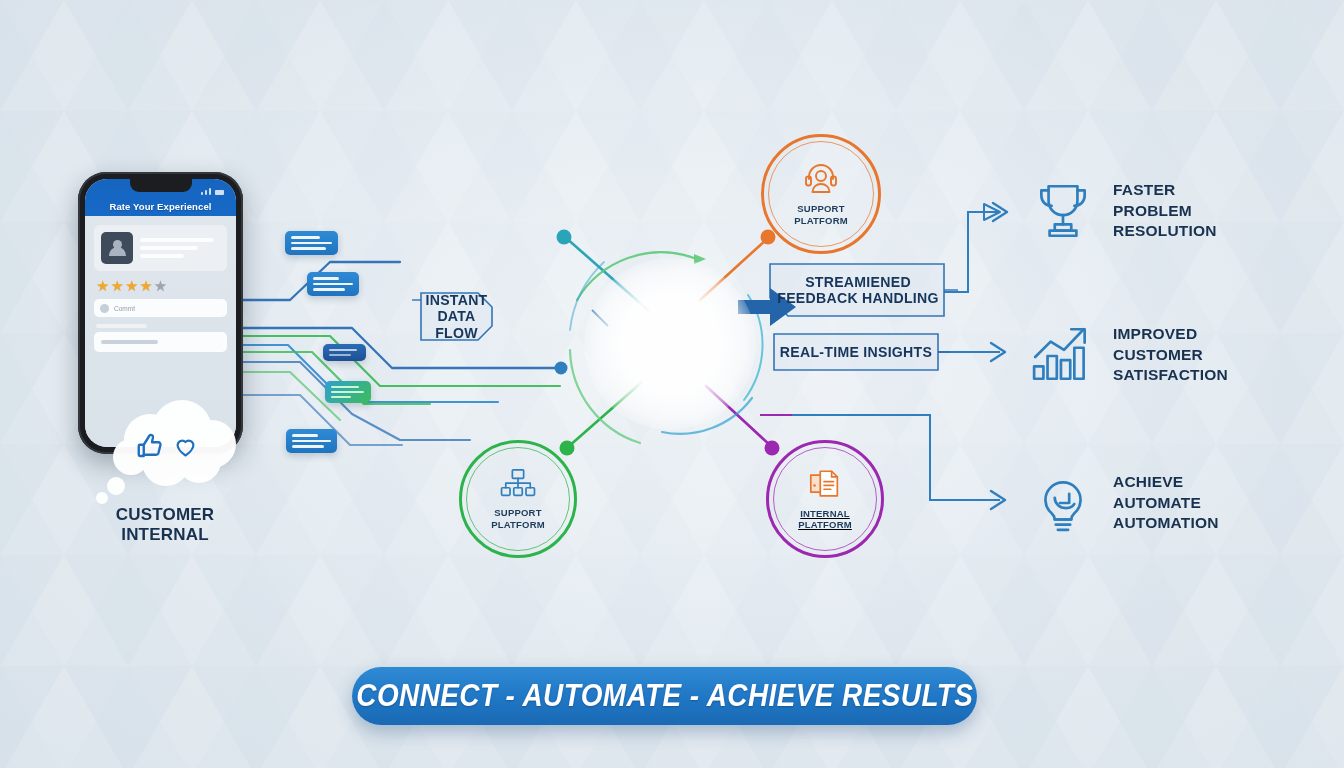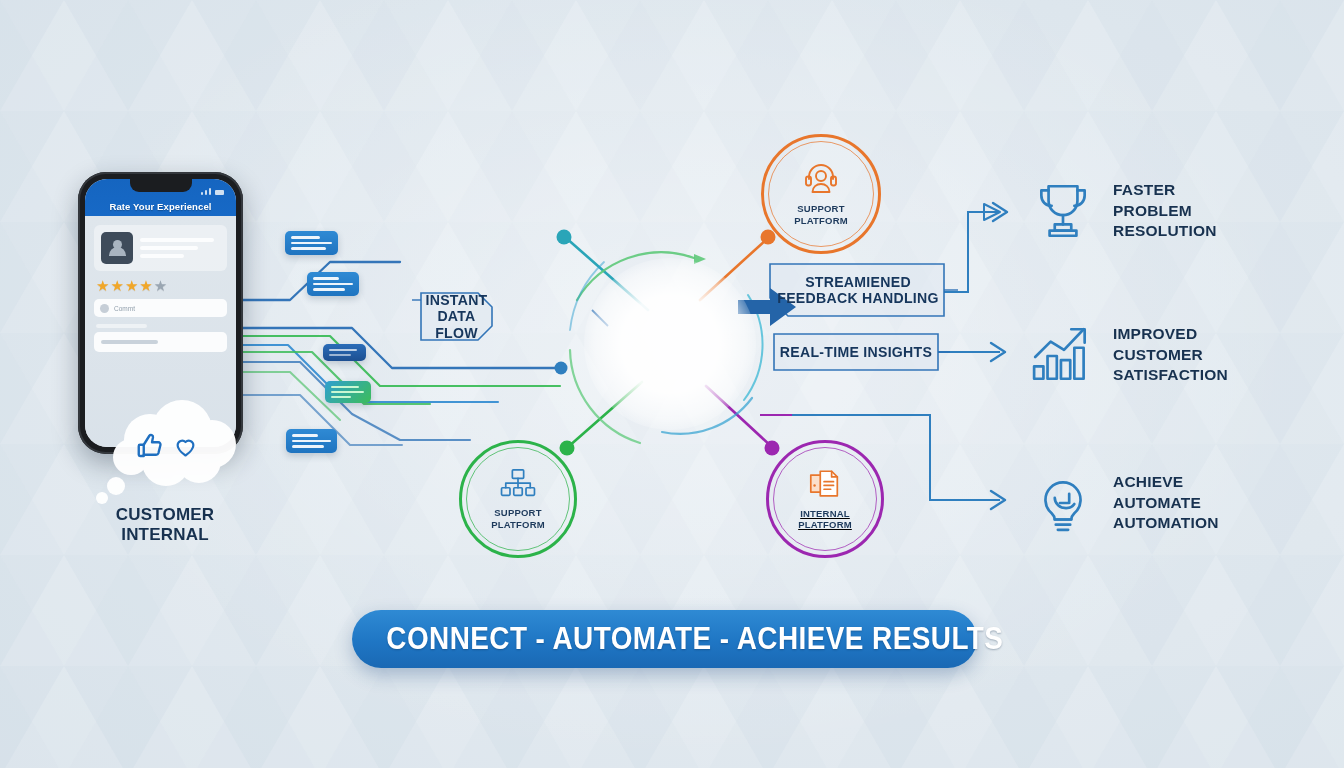--- a/index.html
+++ b/index.html
@@ -99,24 +99,24 @@
   
   .chip{position:absolute;display:flex;align-items:center;justify-content:center;
     color:#16365c;font-weight:bold;letter-spacing:.3px;
     text-align:center;line-height:1.1;transform:scaleX(.94);transform-origin:center;}
 
   
   .outcome{position:absolute;display:flex;align-items:center;gap:17px;}
   .out-txt{color:#17314f;font-weight:bold;font-size:15.5px;line-height:1.33;letter-spacing:.2px;}
 
   
-  .banner{position:absolute;left:352px;top:610px;width:625px;height:58px;border-radius:29px;
+  .banner{position:absolute;left:352px;top:667px;width:625px;height:58px;border-radius:29px;
     background:linear-gradient(180deg,#2f8ad4 0%,#1f76c4 55%,#1a69b4 100%);
     box-shadow:0 7px 18px rgba(25,70,125,.30);
-    display:flex;align-items:center;justify-content:flex-start;}
+    display:flex;align-items:center;justify-content:center;font-style:italic;}
   .banner-txt{color:#fff;font-weight:bold;font-size:31px;letter-spacing:.5px;
     transform:scaleX(.9);white-space:nowrap;text-shadow:0 1px 2px rgba(0,30,60,.3);}
 </style>
 </head>
 <body>
 
 <div id="stage">
 
   <div class="bg"></div>
   <svg class="bg-tri" viewBox="0 0 1344 768">

